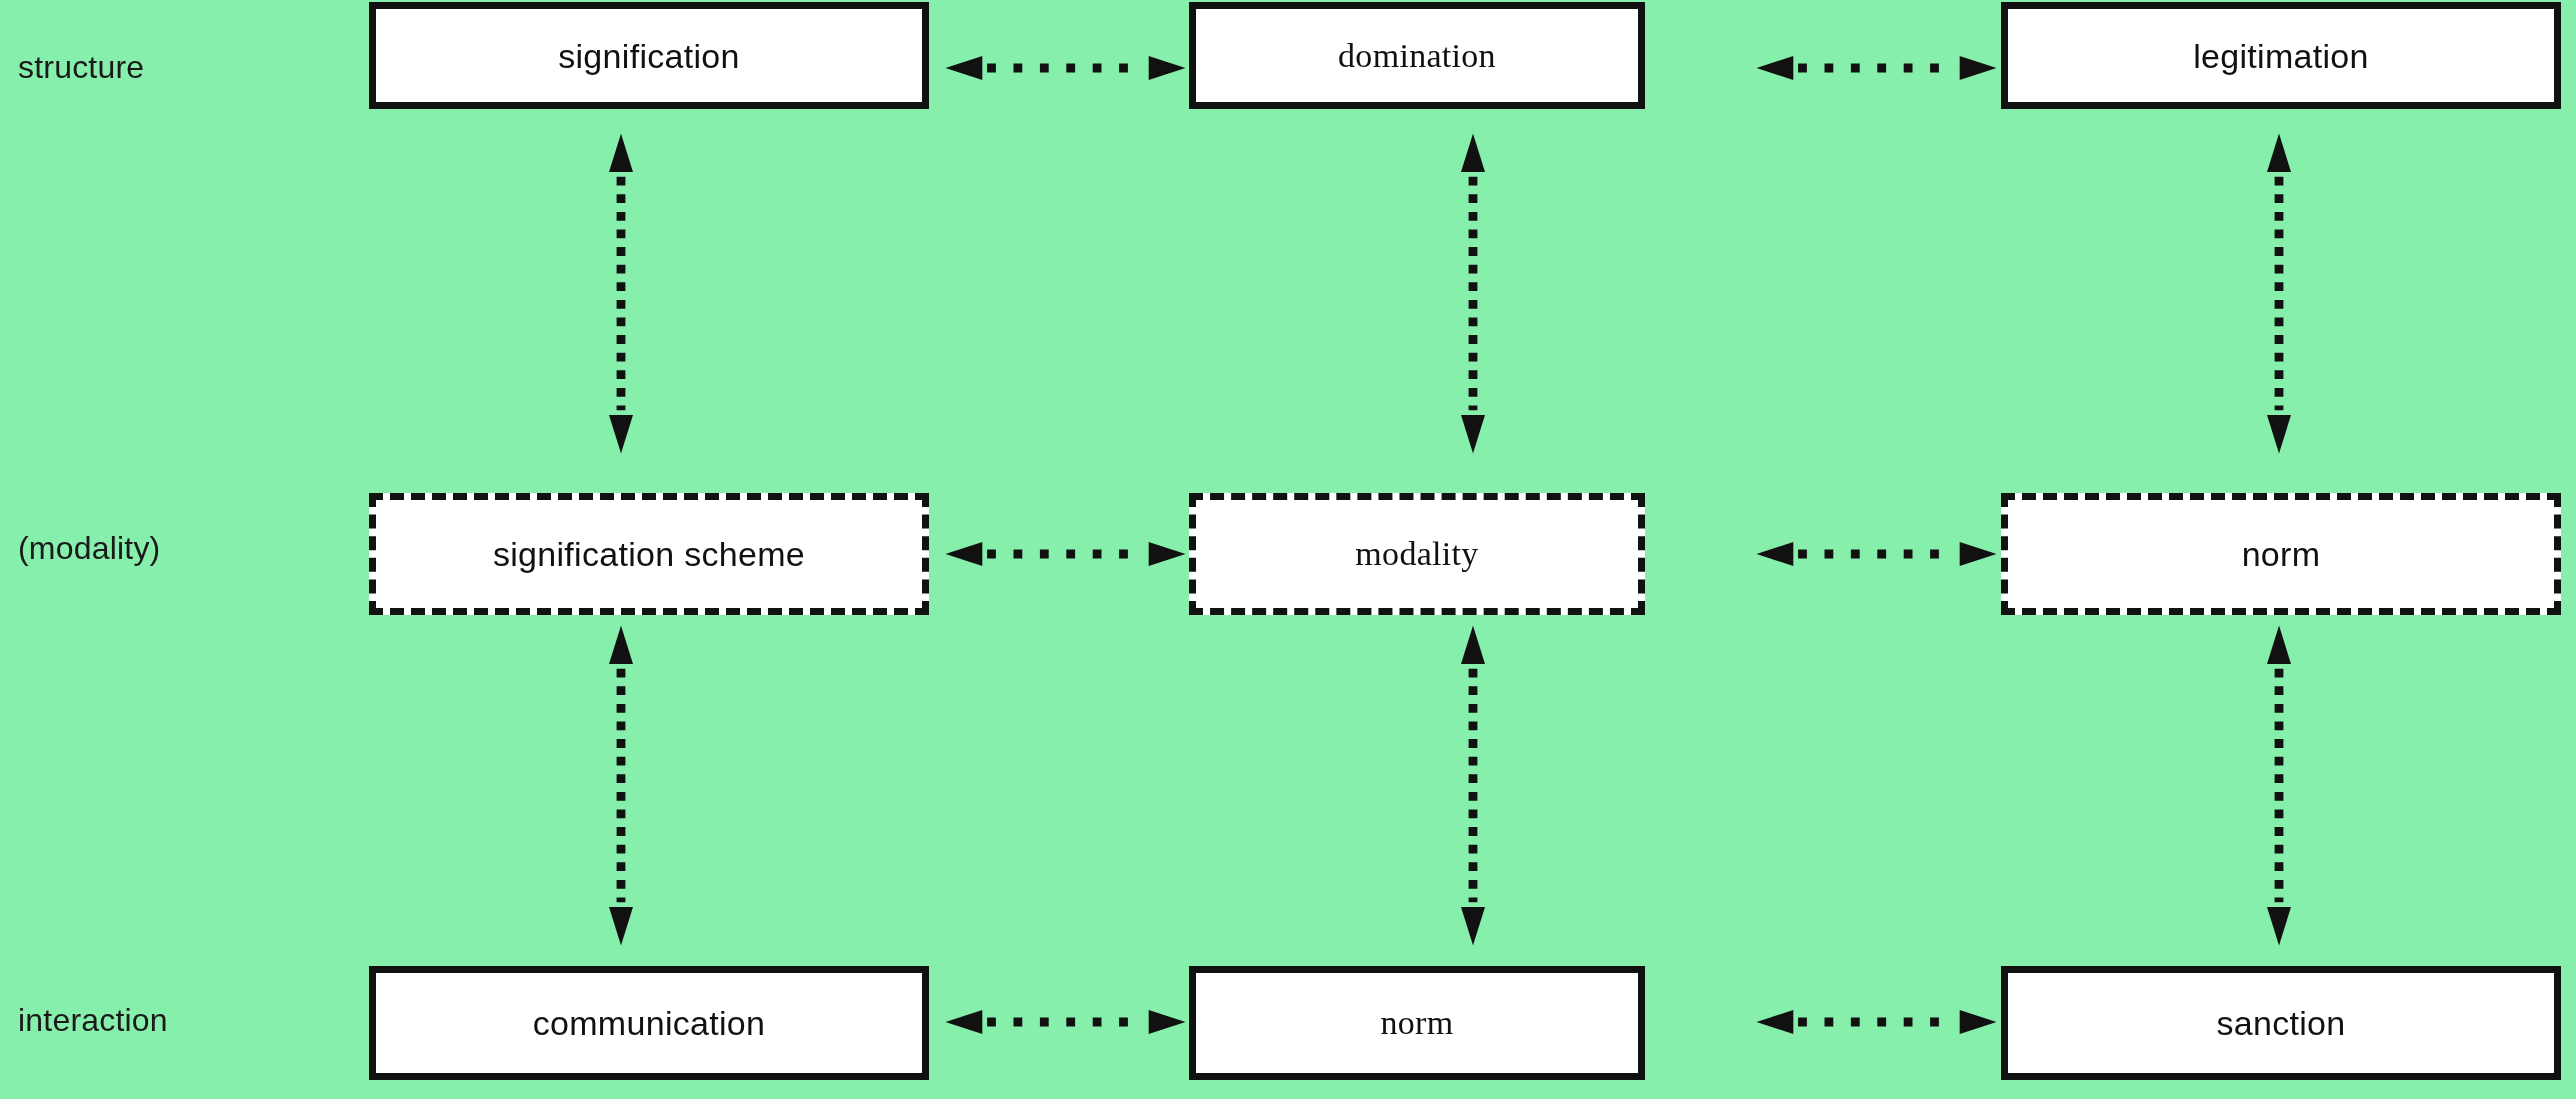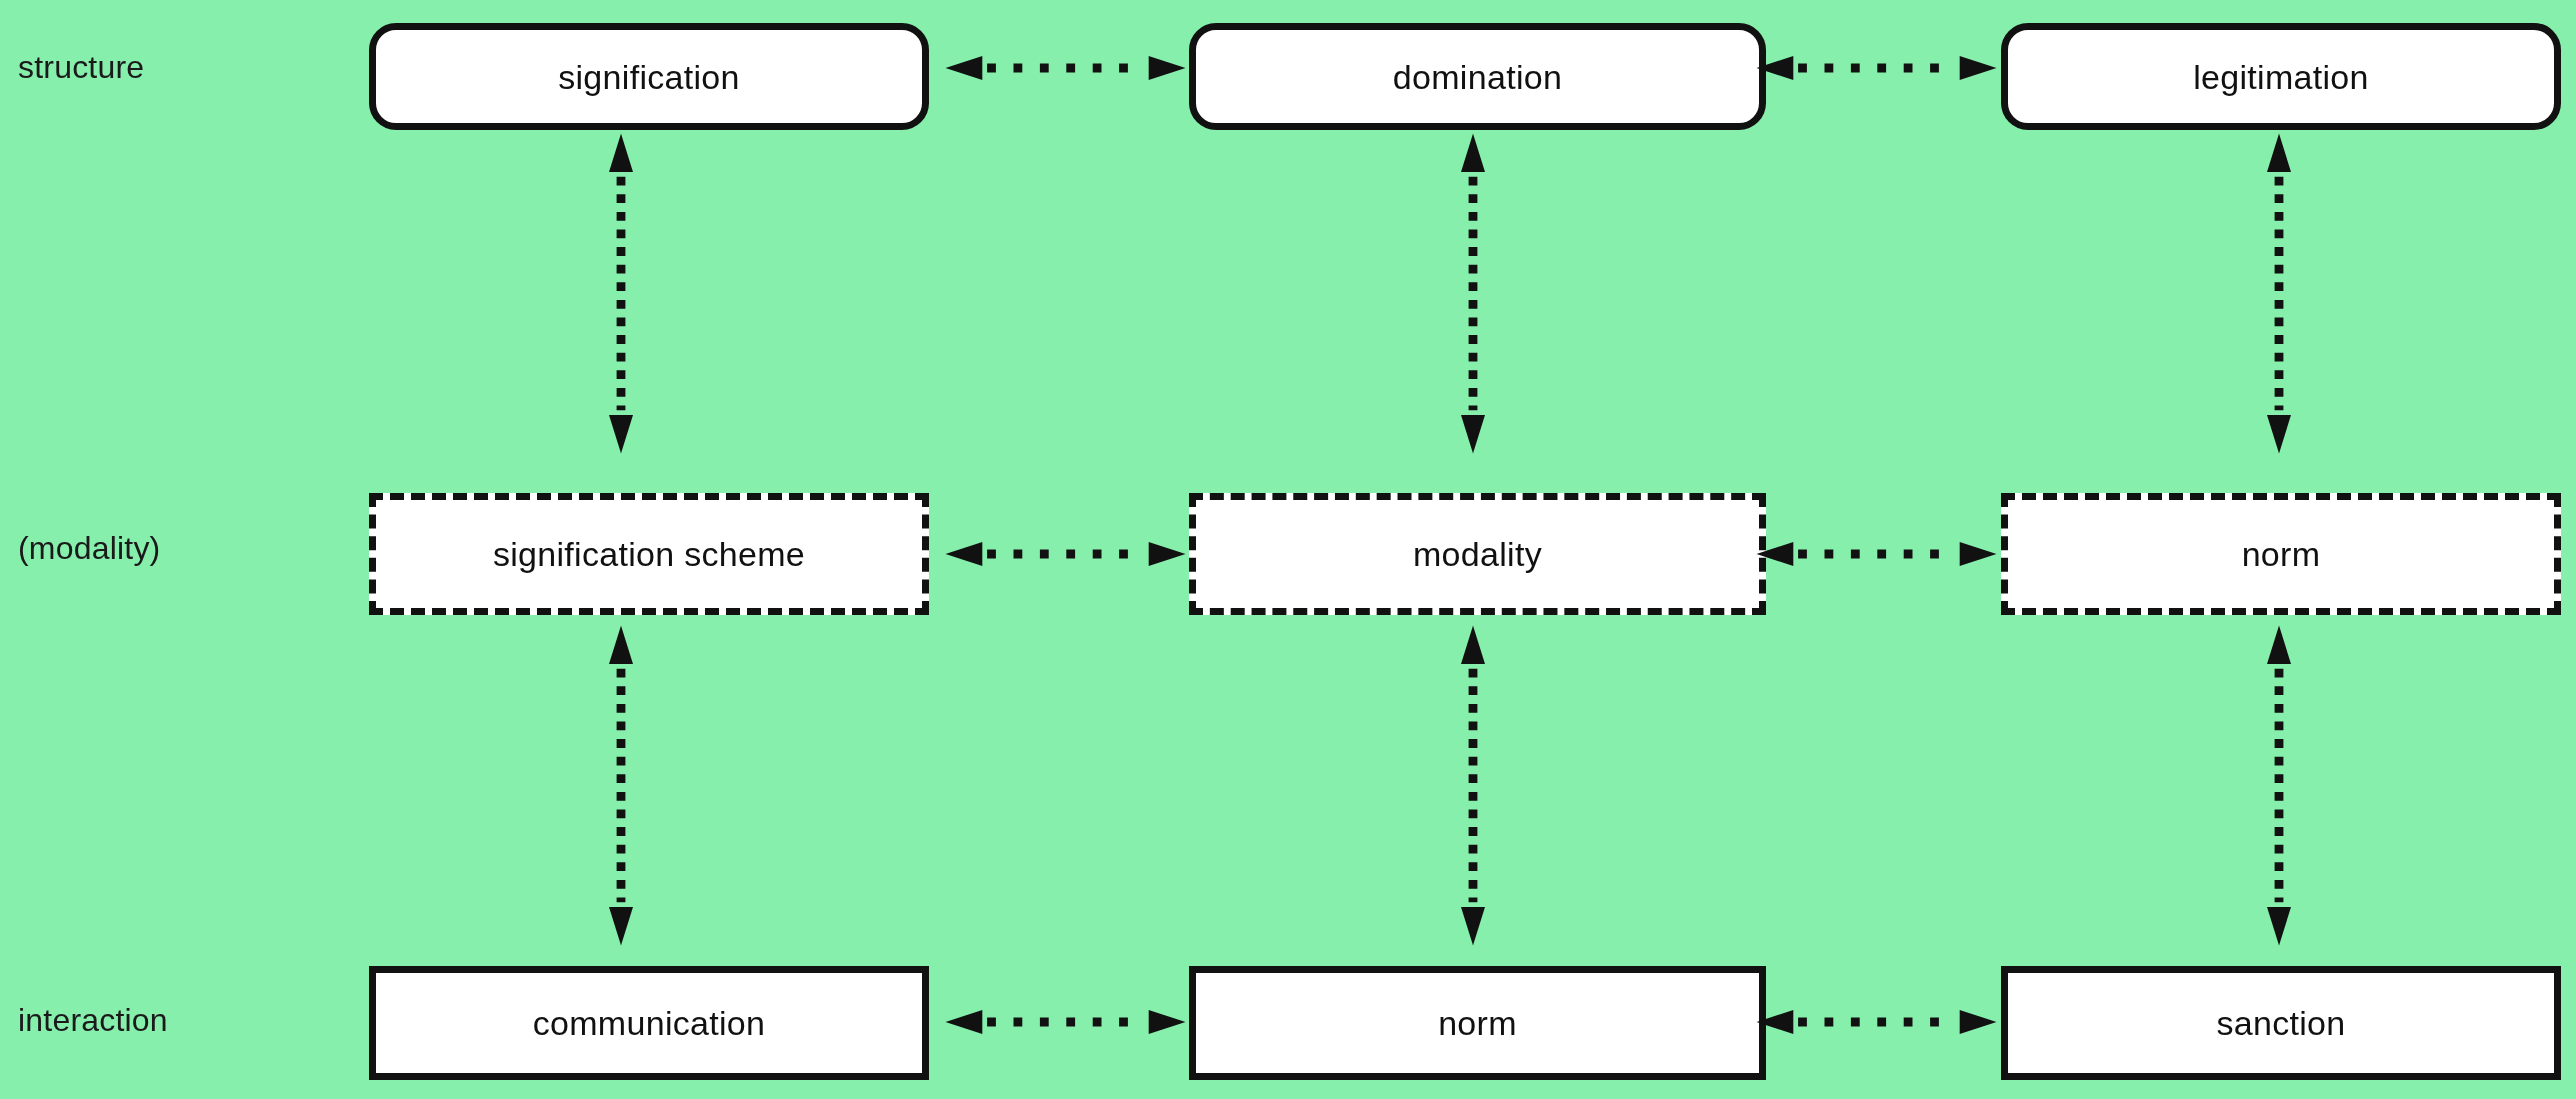--- a/index.html
+++ b/index.html
@@ -49,25 +49,25 @@
   }
   .node.solid {
     border: 7.3px solid #111111;
   }
   .node.dashed {
     border: 7.3px dashed #111111;
   }
 
   
   .col-1 { left: 369px;  width: 560px; }
-  .col-2 { left: 1189px; width: 577px; }
+  .col-2 { left: 1189px; width: 456px; font-family: Liberation Serif, serif; }
   .col-3 { left: 2001px; width: 560px; }
 
   
-  .row-1 { top: 23px;   height: 107px; border-radius: 27px; }
+  .row-1 { top: 2px;   height: 107px; }
   .row-2 { top: 493px;  height: 122px; }
   .row-3 { top: 966px; height: 114px; }
 
   
   .arrow {
     position: absolute;
   }
   .arrow svg {
     display: block;
     overflow: visible;

